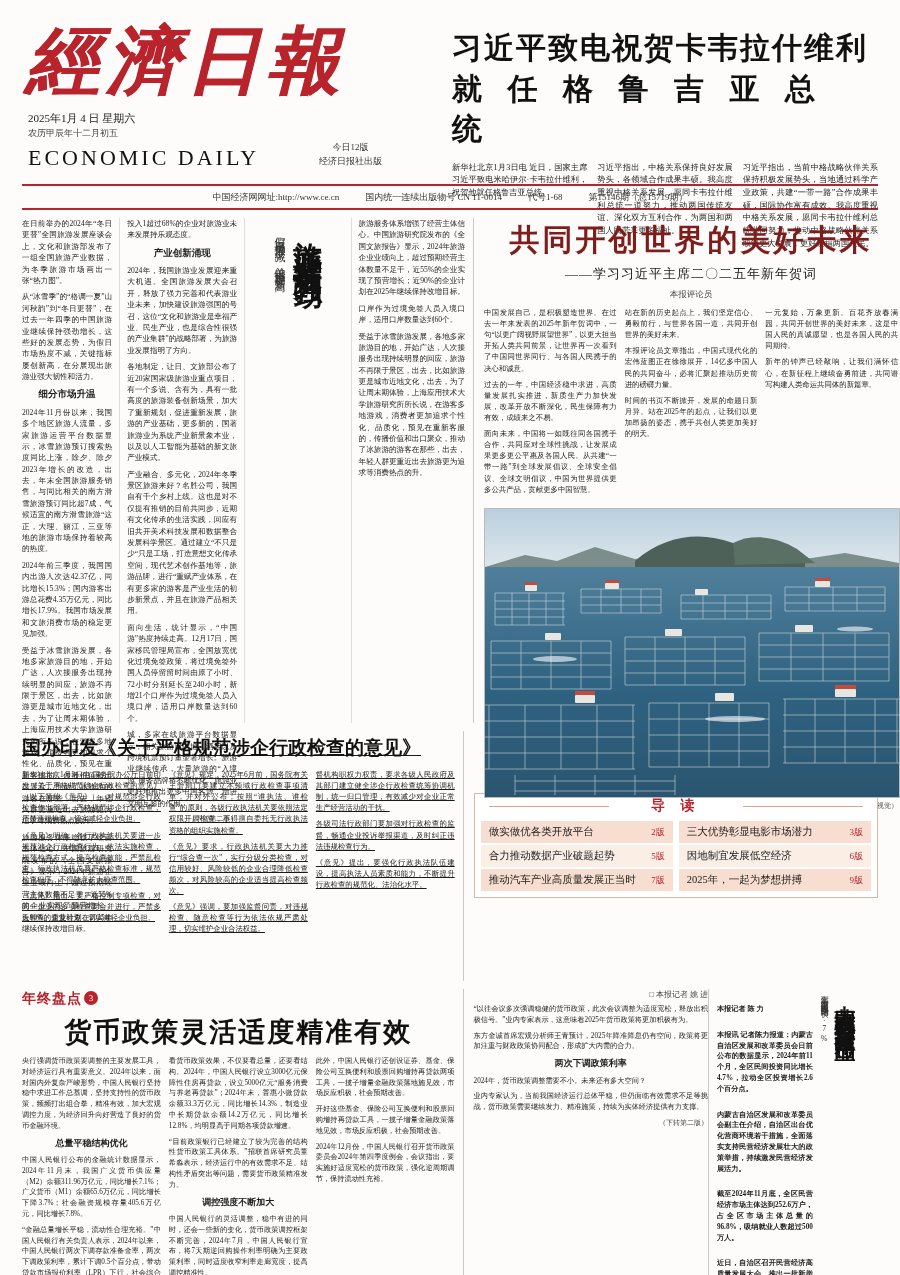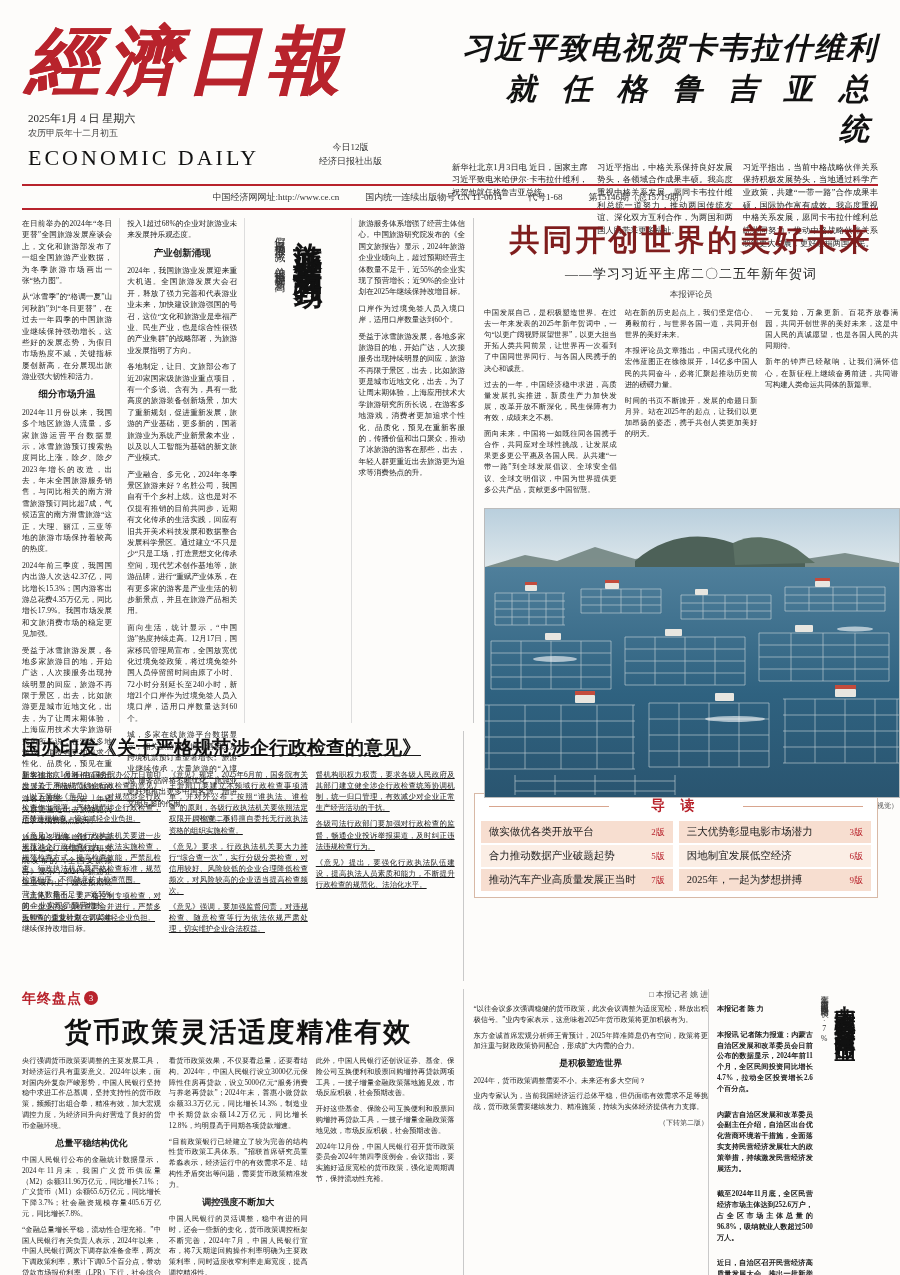--- a/index.html
+++ b/index.html
@@ -24,22 +24,22 @@
   .mast-date{font-size:11px;color:#222;line-height:1.5;}
   .mast-date .d2{font-size:9px;color:#444;}
   .logo-en{
     font-family:"Liberation Serif", serif;
     font-size:22px;letter-spacing:3px;color:#111;margin-top:4px;padding-left:6px;
   }
   .mast-right-of-en{font-size:9px;color:#333;line-height:1.6;text-align:center;padding-bottom:2px;}
 
   .mast-center{flex:1;padding-left:10px;}
   .head-top{
-    font-size:30px;font-weight:bold;letter-spacing:2px;text-align:right;line-height:1.35;
-    color:#111;margin-top:10px;font-style:italic;
+    font-size:30px;font-weight:bold;letter-spacing:2px;text-align:left;line-height:1.35;
+    color:#111;margin-top:10px;
   }
   .head-top .l2{letter-spacing:9px;}
   .head-cols{display:flex;gap:10px;margin-top:12px;font-size:8.2px;line-height:1.55;color:#222;text-align:justify;}
   .head-cols .hc{flex:1;}
   .head-cols .hc p{margin:0;}
 
   .rule-red{height:2px;background:#b8232c;margin:6px 0 3px;}
   .rule-info{
     font-size:9px;color:#333;display:flex;gap:26px;justify-content:center;padding:2px 0 4px;
     border-bottom:2px solid #b8232c;
@@ -438,21 +438,21 @@
         </div>
       </div>
     </div>
 
     <div class="bot-mid">
       <div class="bot-byline">□ 本报记者 姚 进</div>
       <div class="bot-cols">
         <div class="bc">
           <p>“以往会议多次强调稳健的货币政策，此次会议调整为适度宽松，释放出积极信号。”业内专家表示，这意味着2025年货币政策将更加积极有为。</p>
           <p>东方金诚首席宏观分析师王青预计，2025年降准降息仍有空间，政策将更加注重与财政政策协同配合，形成扩大内需的合力。</p>
-          <h5>是积极塑造世界</h5>
+          <h5>两次下调政策利率</h5>
           <p>2024年，货币政策调整需要不小。未来还有多大空间？</p>
           <p>业内专家认为，当前我国经济运行总体平稳，但仍面临有效需求不足等挑战，货币政策需要继续发力、精准施策，持续为实体经济提供有力支撑。</p>
           <p class="more">（下转第二版）</p>
         </div>
       </div>
     </div>
 
     <div class="bot-right">
       <div class="bot-right-text">
         <p>本报记者 陈 力</p>

